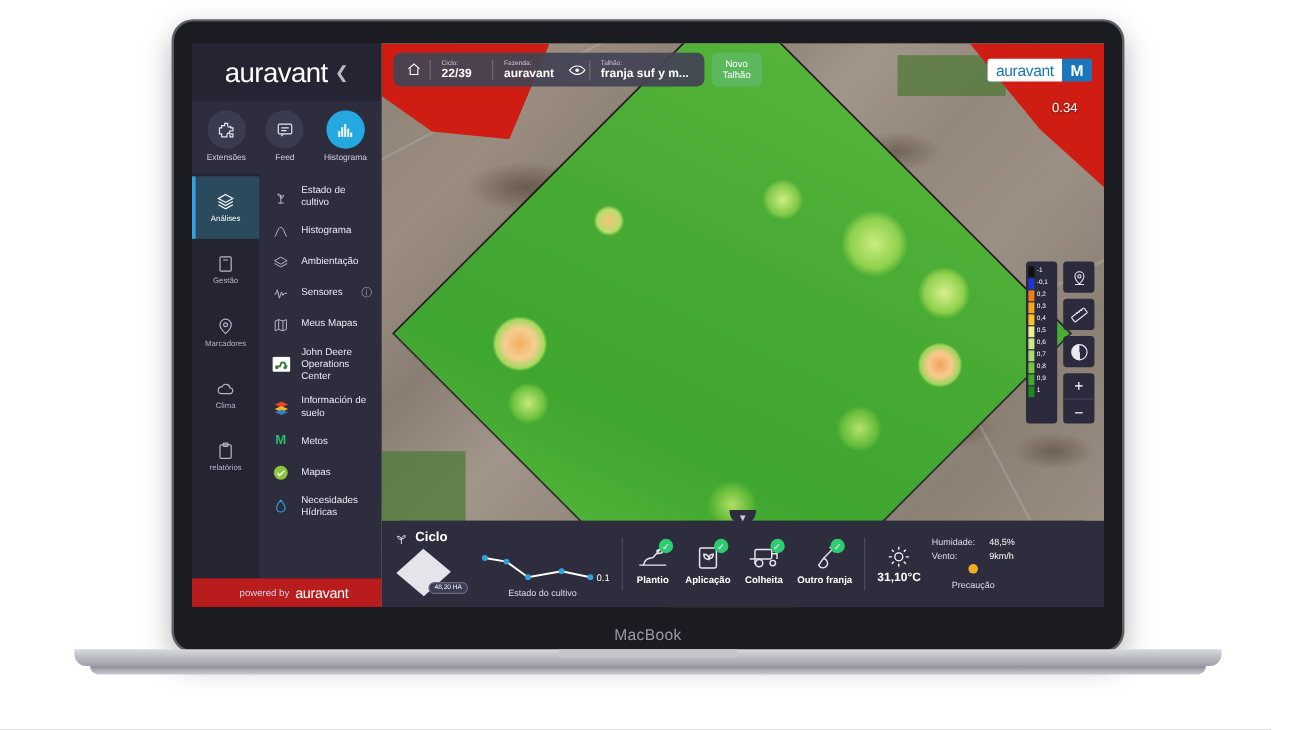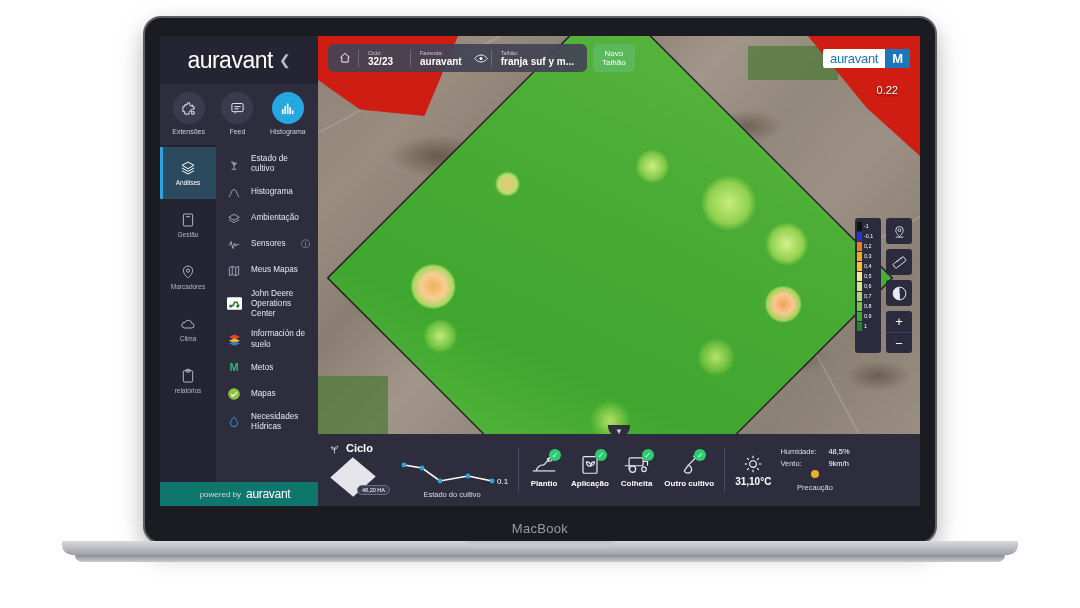--- a/index.html
+++ b/index.html
@@ -75,21 +75,21 @@
   .menucol { flex:1; background:#2d2d3e; padding-top:4px; }
   .menuitem {
     display:flex; align-items:center; gap:9px; padding:5px 8px 5px 10px;
     color:#e8e8f2; font-size:8.2px; line-height:1.25; cursor:pointer; min-height:26px;
   }
   .menuicon { width:16px; height:16px; flex:0 0 16px; display:flex; align-items:center; justify-content:center; }
   .menuinfo { margin-left:auto; color:#9d9db0; font-size:9px; }
   .mtext { flex:1; }
 
   .poweredby {
-    height:24px; background:#0f766e; display:flex; align-items:center; justify-content:center;
+    height:24px; background:#b91c1c; display:flex; align-items:center; justify-content:center;
     gap:5px; color:#d3d3e4; font-size:8px;padding-left:12px;
   }
   .poweredby .pb-logo{ font-size:12px; color:#fff; font-weight:300; letter-spacing:-.3px;}
 
   
   .mapwrap { flex:1; position:relative; overflow:hidden; background:#6a6257; }
 
   .sat { position:absolute; inset:0;
      background:
        radial-gradient(ellipse 70px 30px at 120px 120px, rgba(70,55,40,.55), transparent 70%),
@@ -472,33 +472,33 @@
             <div class="greenpatch" style="left:540px;top:0;width:80px;height:26px;"></div>
             <div class="greenpatch" style="left:0;top:340px;width:70px;height:90px;"></div>
             <div class="greenpatch" style="left:0;top:0;width:40px;height:20px;"></div>
           </div>
 
           <div class="redpoly red-a"></div>
           <div class="redpoly red-b"></div>
 
           <div class="plot"></div>
 
-          <div class="ndvi-value">0.22</div>
+          <div class="ndvi-value">0.34</div>
 
           <div class="topbar">
             <div class="crumbbar">
               <span class="homebtn">
                 <svg width="14" height="14" viewBox="0 0 24 24" fill="none" stroke="currentColor" stroke-width="1.6">
                   <path d="M4 11l8-7 8 7"></path>
                     <path d="M6.5 10v9h11v-9"></path>
                 </svg>
               </span>
               <div class="crumb">
                 <span class="ck">Ciclo:</span>
-                <span class="cv">32/23</span>
+                <span class="cv">22/39</span>
               </div>
               <div class="crumb">
                 <span class="ck">Fazenda:</span>
                 <span class="cv">auravant</span>
               </div>
               <span class="eyebtn">
                 <svg width="14" height="11" viewBox="0 0 24 18" fill="none" stroke="currentColor" stroke-width="1.6">
                   <path d="M1 9s4.5-6 11-6 11 6 11 6-4.5 6-11 6S1 9 1 9z"></path>
                     <circle cx="12" cy="9" r="2.6" fill="currentColor" stroke="none"></circle>
                 </svg>
@@ -775,21 +775,21 @@
 
               <div class="mgitem">
                 <span class="mgicon">
                   <svg width="22" height="21" viewBox="0 0 24 24" fill="none" stroke="currentColor" stroke-width="1.4">
                     <path d="M20 4l-9 9"></path>
                       <path d="M17 2l5 5"></path>
                     <path d="M11 13a4.5 4.5 0 11-4.5 6.5L11 13z"></path>
                   </svg>
                   <span class="mgcheck">✓</span>
                 </span>
-                <span class="mglabel">Outro cultivo</span>
+                <span class="mglabel">Outro franja</span>
               </div>
             </div>
 
             <div class="divider"></div>
 
             <div class="weather">
               <div class="wleft">
                 <svg width="20" height="20" viewBox="0 0 24 24" fill="none" stroke="#ffffff" stroke-width="1.3">
                   <circle cx="12" cy="12" r="4"></circle>
                   <path d="M12 2v3M12 19v3M2 12h3M19 12h3M5 5l2 2M17 17l2 2M19 5l-2 2M7 17l-2 2"></path>

